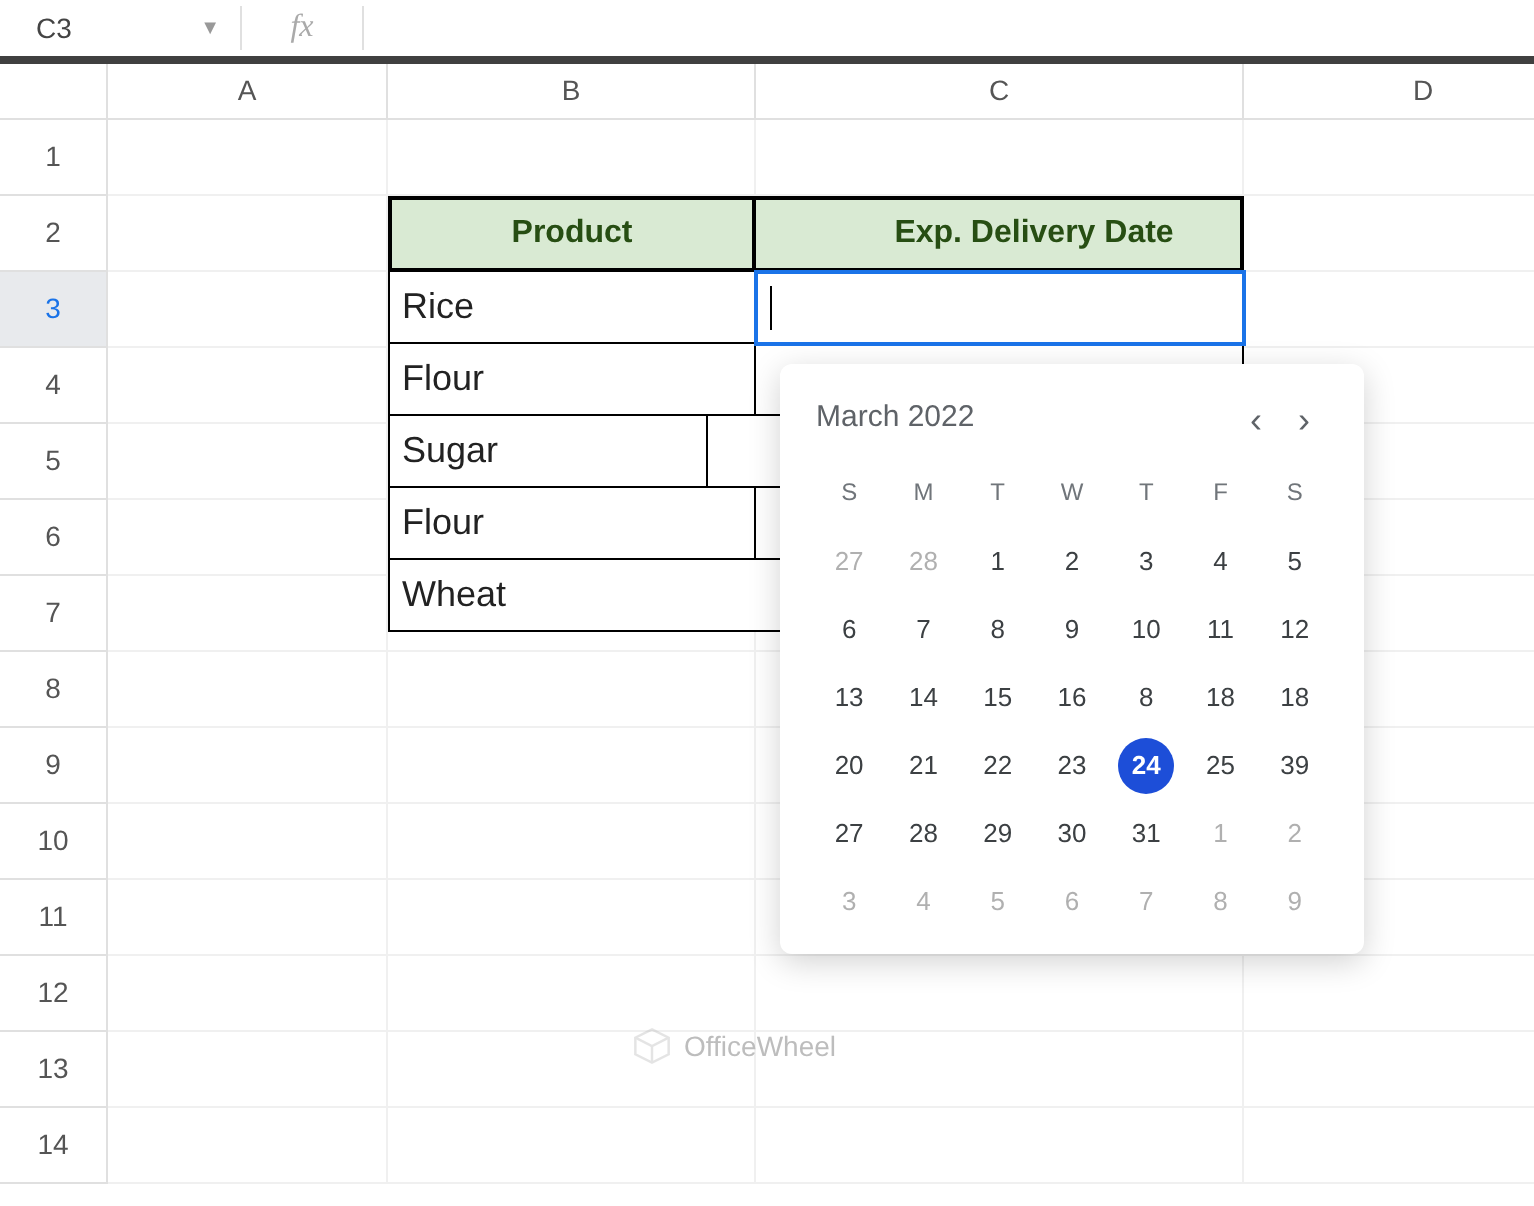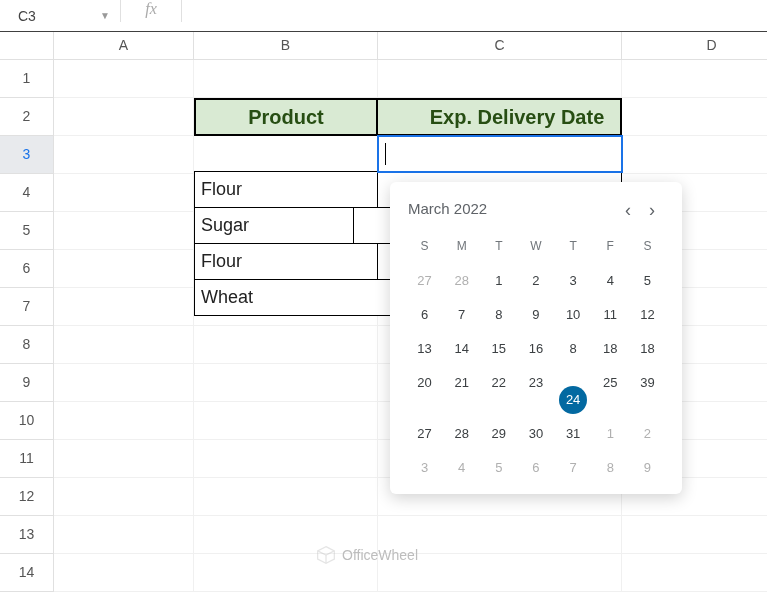--- a/index.html
+++ b/index.html
@@ -8,22 +8,23 @@
     font-size: 13px;
     color: #222;
     background: #fff;
     width: 767px;
     height: 603px;
     overflow: hidden;
     position: relative;
   }
   .formula-bar {
     display: flex;
+    align-items: center;
     height: 32px;
-    border-bottom: 1px solid #404040;
+    border-bottom: 4px solid #404040;
     background: #fff;
   }
   .name-box {
     width: 120px;
     padding-left: 18px;
     font-size: 14px;
     color: #444;
     display: flex;
     align-items: center;
     height: 100%;
@@ -105,21 +106,21 @@
   
   .data-table {
     position: absolute;
   }
   .th-cell {
     background: #d9ead3;
     border: 2px solid #000;
     font-weight: bold;
     color: #274e13;
     text-align: center;
-    font-size: 20px;
+    font-size: 16px;
     display: flex;
     align-items: center;
     justify-content: center;
     height: 38px;
   }
   .td-cell {
     border: 1px solid #000;
     border-top: none;
     padding-left: 6px;
     font-size: 18px;
@@ -184,25 +185,25 @@
     font-size: 13px;
     color: #3c4043;
     height: 28px;
     width: 28px;
     line-height: 28px;
     border-radius: 50%;
     margin: 0 auto;
     cursor: pointer;
   }
   .dp-day.out { color: #b0b0b0; }
-  .dp-day.sel { background: #0369a1; color: #fff; font-weight: 400; margin-top: 17px; }
+  .dp-day.sel { background: #1d4ed8; color: #fff; font-weight: 700; }
   .watermark {
     position: absolute;
     left: 316px;
-    top: 545px;
+    top: 513px;
     color: #bdbdbd;
     font-size: 14px;
     display: flex;
     align-items: center;
     gap: 6px;
     z-index: 1;
   }
   .watermark svg { opacity: 0.4; }
 </style>
 </head>
@@ -332,20 +333,21 @@
           <div class="cell" style="width: 180px;"></div>
         </div>
 
       <div class="data-table" id="data-table" style="left:140px; top:38px;">
         <div style="display:flex;">
           <div class="th-cell" style="width:184px;">Product</div>
           <div class="th-cell" style="width:244px; border-left:none;padding-left:36px;">Exp. Delivery Date</div>
         </div>
         <div id="table-rows">
             <div style="display: flex;">
+              <div class="td-cell" style="width: 184px;">Rice</div>
               <div class="td-cell" style="width: 244px; border-left: none;"></div>
             </div>
             <div style="display: flex;">
               <div class="td-cell" style="width: 184px;">Flour</div>
               <div class="td-cell" style="width: 244px; border-left: none;"></div>
             </div>
             <div style="display: flex;">
               <div class="td-cell" style="width: 160px;">Sugar</div>
               <div class="td-cell" style="width: 244px; border-left: none;"></div>
             </div>

